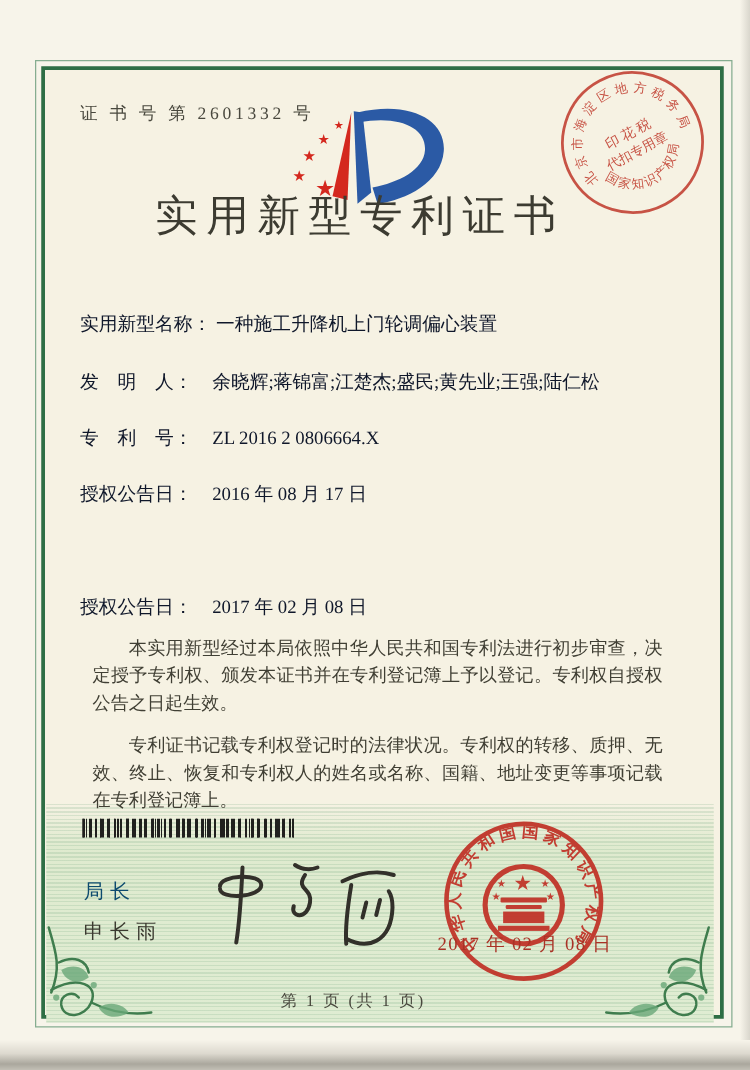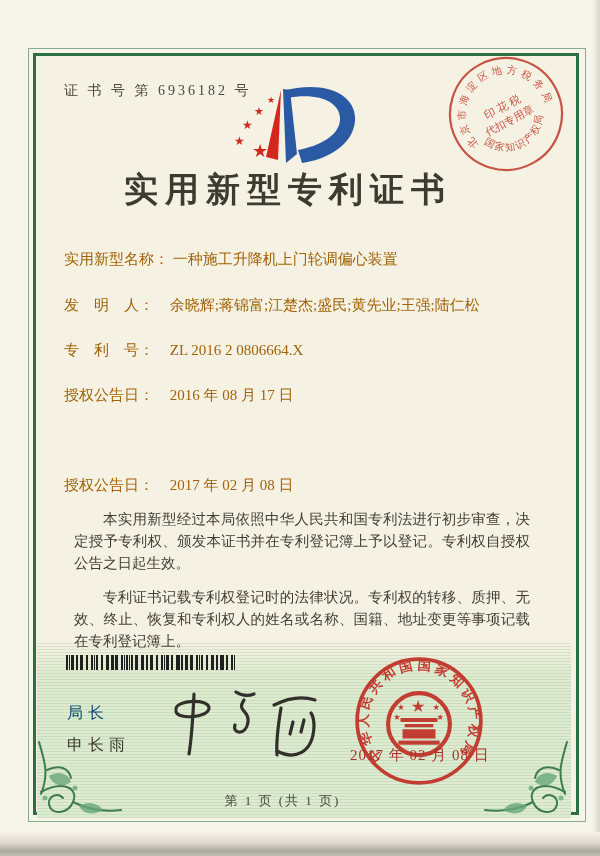--- a/index.html
+++ b/index.html
@@ -16,23 +16,23 @@
   .border-inner{position:absolute;left:33px;top:53px;width:540px;height:756px;
     border:3px solid #2e6e45;background:#f6f2e3;}
   .lower-pattern{position:absolute;left:37px;top:642px;width:534px;height:176px;
     background:
       repeating-linear-gradient(0deg,rgba(110,165,125,.20) 0 1px,rgba(255,255,255,0) 1px 3px),
       linear-gradient(rgba(226,238,213,0) 0%,rgba(219,233,203,.85) 20%,#dfecd2 100%);}
   .cert-no{position:absolute;left:64px;top:82px;font-size:14px;letter-spacing:3px;color:#49483e;}
   .tax-stamp{position:absolute;left:446px;top:54px;width:120px;height:120px;
     transform:rotate(-28deg);opacity:.93;}
   .logo{position:absolute;left:222px;top:84px;}
-  .title{position:absolute;left:0;top:167px;width:576px;text-align:center;
-    font-size:34px;font-weight:bold;letter-spacing:7px;color:#3c3b31;}
-  .field-row{position:absolute;left:64px;width:486px;font-size:15px;color:#a16207;white-space:nowrap;}
+  .title{position:absolute;left:0;top:150px;width:576px;text-align:center;
+    font-size:34px;font-weight:normal;letter-spacing:7px;color:#3c3b31;}
+  .field-row{position:absolute;left:64px;width:486px;font-size:15px;color:#0f172a;white-space:nowrap;}
   .field-label{display:inline-block;min-width:102px;}
   .f0{top:250px}.f1{top:296px}.f2{top:341px}.f3{top:386px}.f4{top:431px}.f5{top:476px}
   .paras{position:absolute;left:62px;top:496px;width:480px;font-size:14.5px;line-height:22px;
     text-align:justify;color:#403f34;}
   .paras p{margin:12px;text-indent:2em;}
   .barcode{position:absolute;left:66px;top:655px;width:170px;height:15px;background:
     repeating-linear-gradient(90deg,#20201e 0 2px,rgba(0,0,0,0) 2px 5px),
     repeating-linear-gradient(90deg,#20201e 0 1px,rgba(0,0,0,0) 1px 7px),
     repeating-linear-gradient(90deg,rgba(0,0,0,0) 0 3px,#20201e 3px 4px,rgba(0,0,0,0) 4px 11px);}
   .officer-title{position:absolute;left:67px;top:703px;font-size:16px;letter-spacing:5px;color:#0c4a6e;}
@@ -49,21 +49,21 @@
 </style>
 </head>
 <body>
 
 <div class="page">
 
   <div class="border-outer"></div>
   <div class="border-inner"></div>
   <div class="lower-pattern"></div>
 
-  <div class="cert-no">证 书 号 第 6936182 号</div>
+  <div class="cert-no">证 书 号 第 2601332 号</div>
 
   <div class="tax-stamp">
     <svg width="120" height="120" viewBox="0 0 118 118">
       <circle cx="59" cy="59" r="55" fill="none" stroke="#c4483a" stroke-width="2.2"></circle>
       <defs>
         <path id="taxTop" d="M 21.4,72.7 A 40,40 0 1 1 96.6,72.7" fill="none"></path>
         <path id="taxBot" d="M 26.4,74.2 A 36,36 0 0 0 91.6,74.2" fill="none"></path>
       </defs>
       <text font-size="10" fill="#c4483a">
         <textPath href="#taxTop" textLength="148">北京市海淀区地方税务局</textPath>

